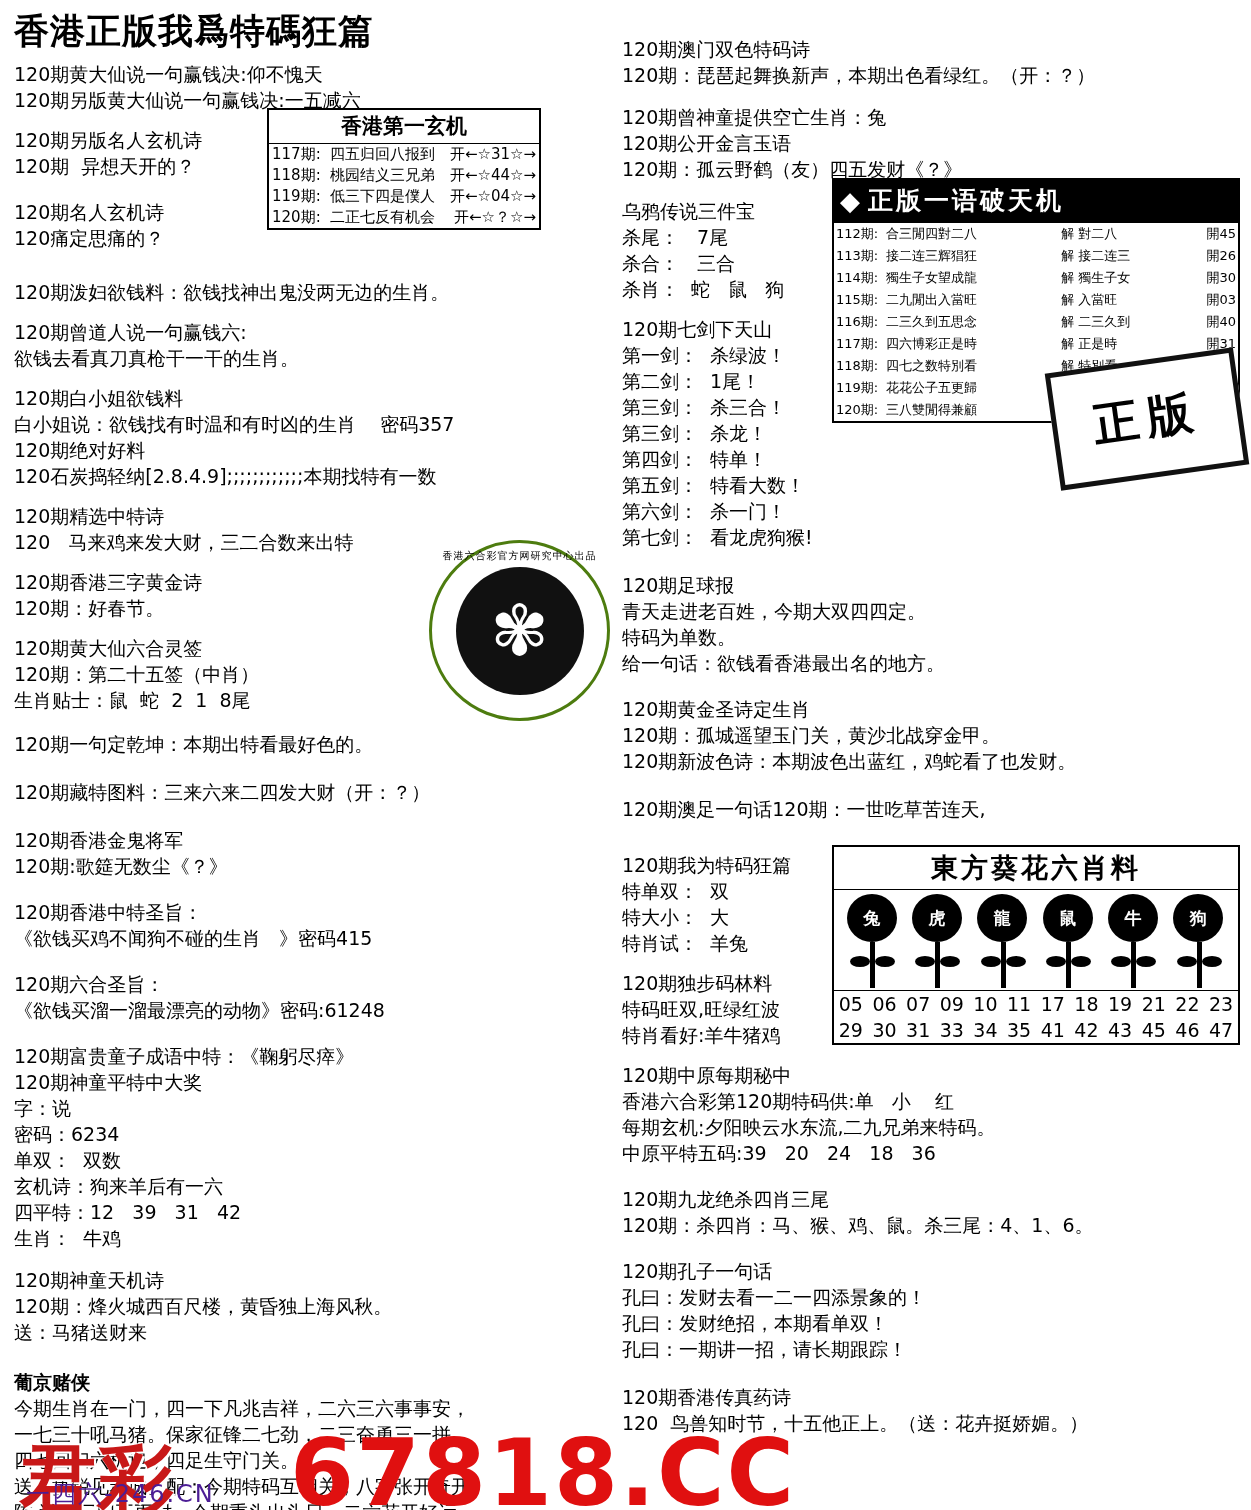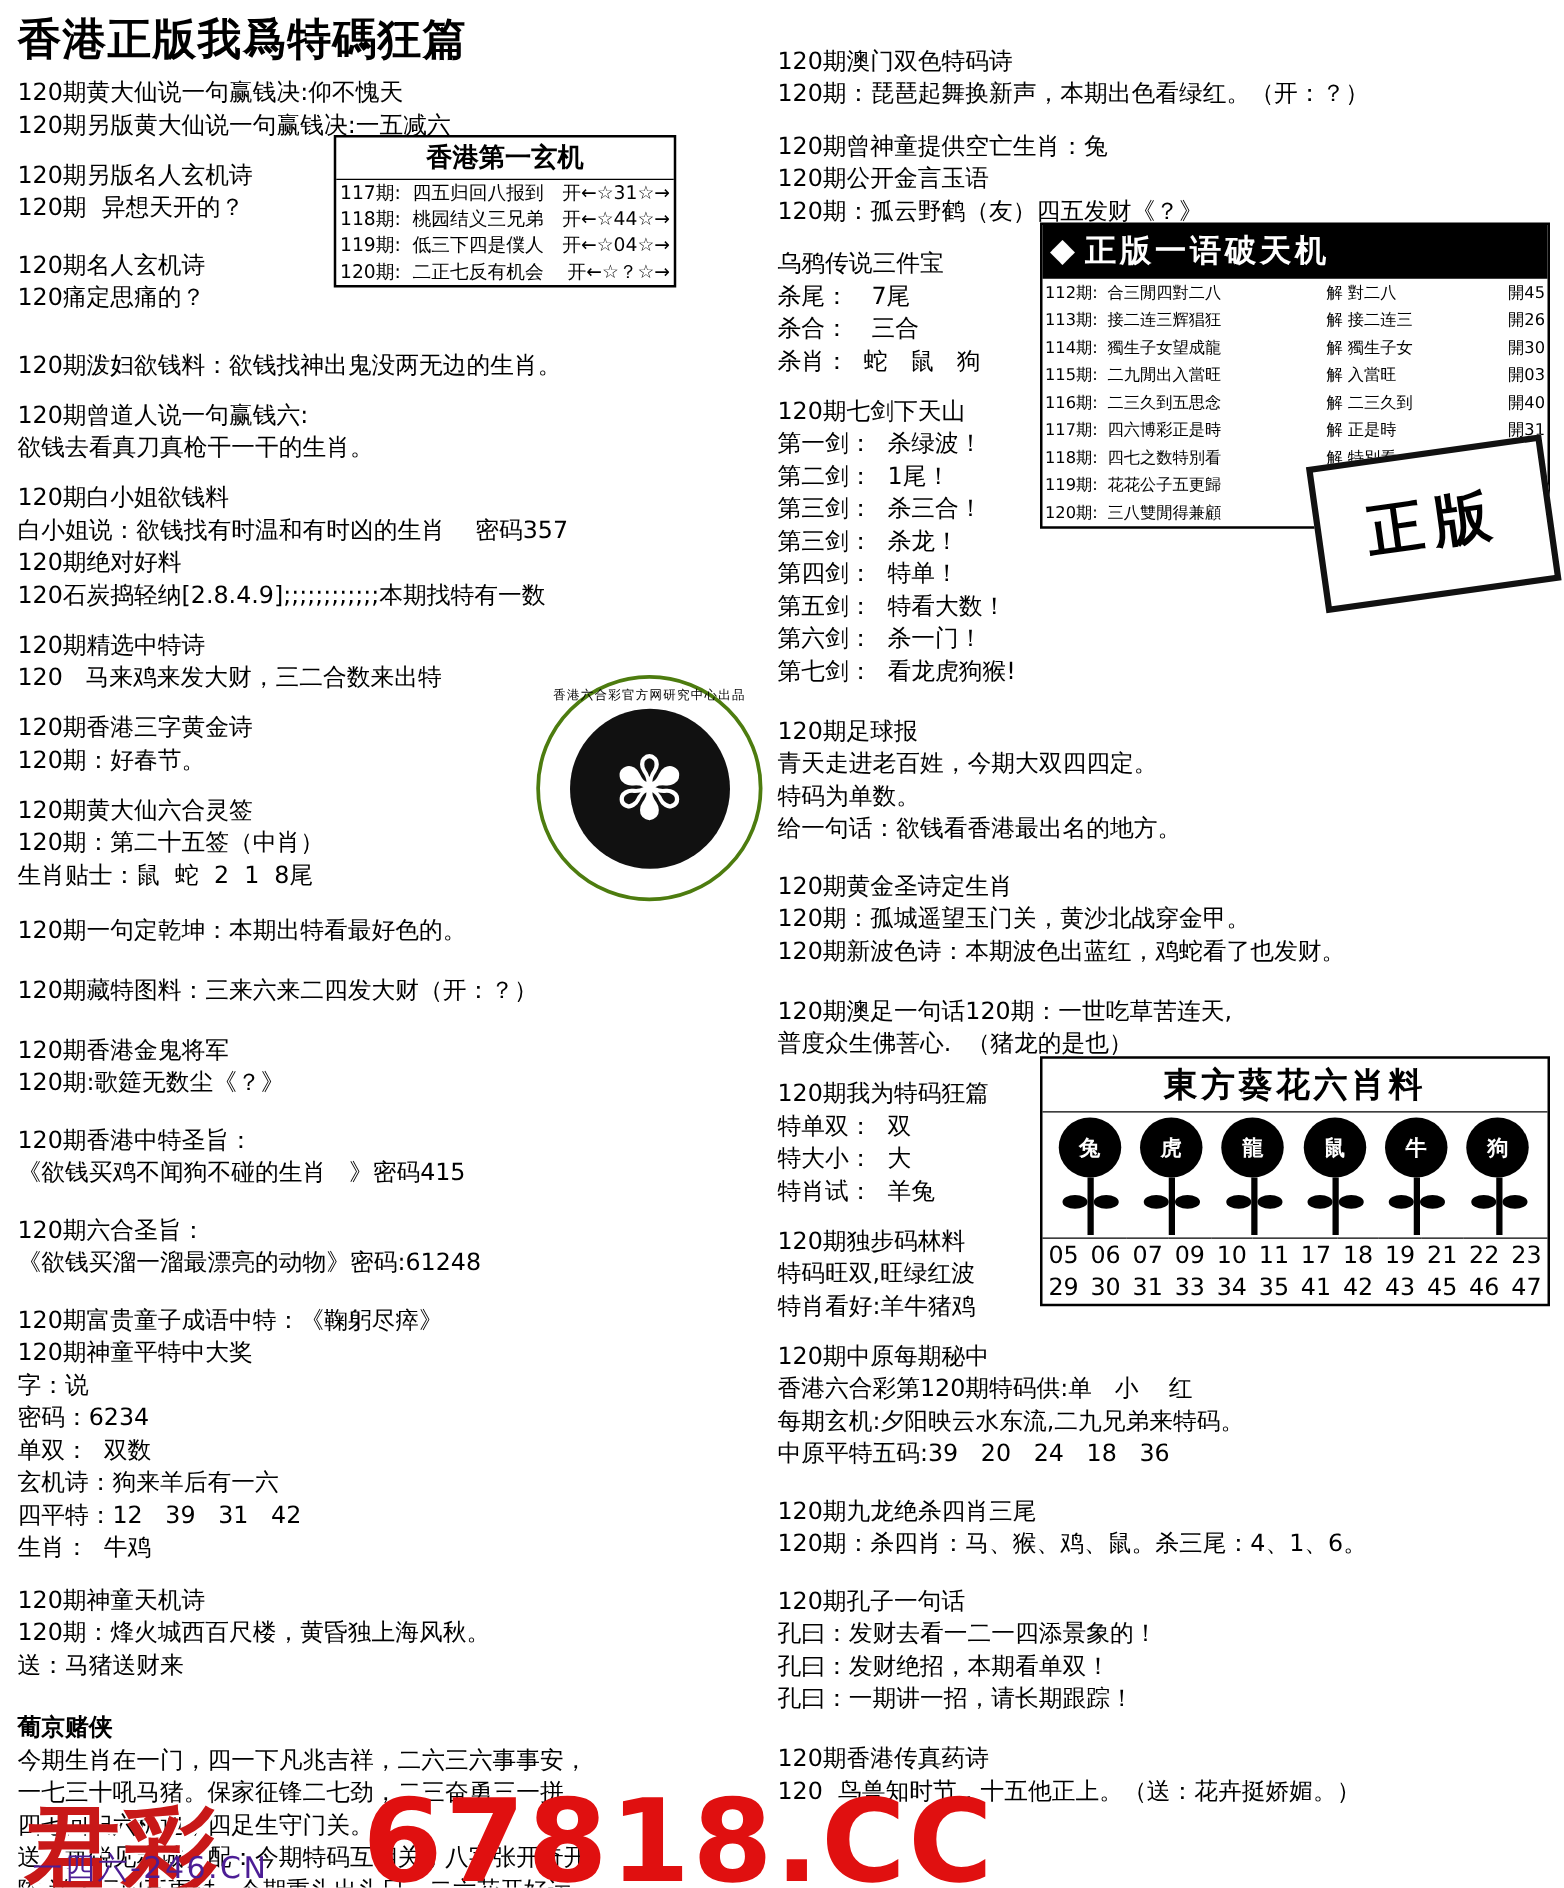--- a/index.html
+++ b/index.html
@@ -236,24 +236,23 @@
     </div>
 
     <div class="blk" style="margin-top:20px">
       <div class="ln">120期黄金圣诗定生肖</div>
       <div class="ln">120期：孤城遥望玉门关，黄沙北战穿金甲。</div>
       <div class="ln">120期新波色诗：本期波色出蓝红，鸡蛇看了也发财。</div>
     </div>
 
     <div class="blk" style="margin-top:22px">
       <div class="ln">120期澳足一句话120期：一世吃草苦连天,</div>
-      <div class="ln">普度众生佛菩心.  （猪龙的是也）</div>
-    </div>
-
-    <div class="blk" style="margin-top:14px;width:200px">
+    </div>
+
+    <div class="blk" style="margin-top:30px;width:200px">
       <div class="ln">120期我为特码狂篇</div>
       <div class="ln">特单双：  双</div>
       <div class="ln">特大小：  大</div>
       <div class="ln">特肖试：  羊兔</div>
     </div>
 
     <div class="blk" style="margin-top:14px;width:200px">
       <div class="ln">120期独步码林料</div>
       <div class="ln">特码旺双,旺绿红波</div>
       <div class="ln">特肖看好:羊牛猪鸡</div>

